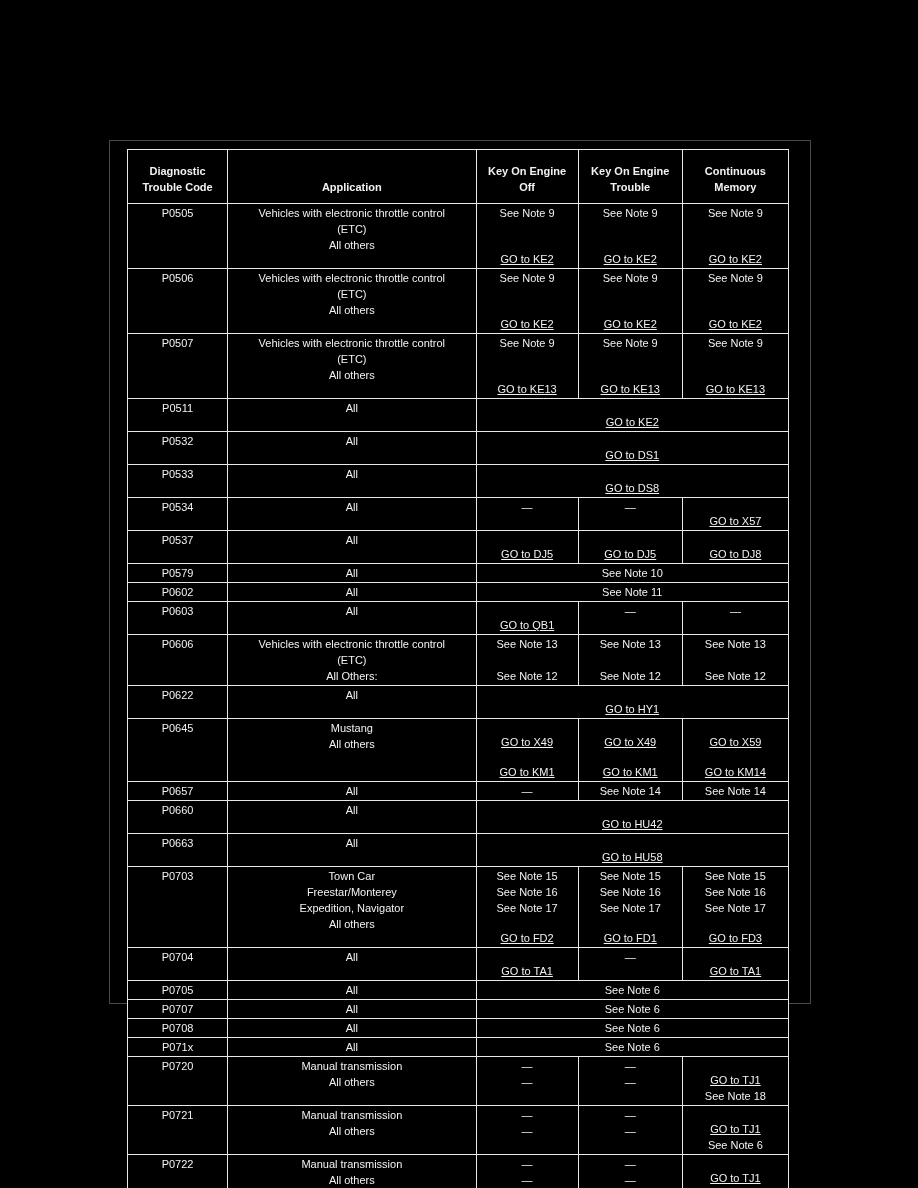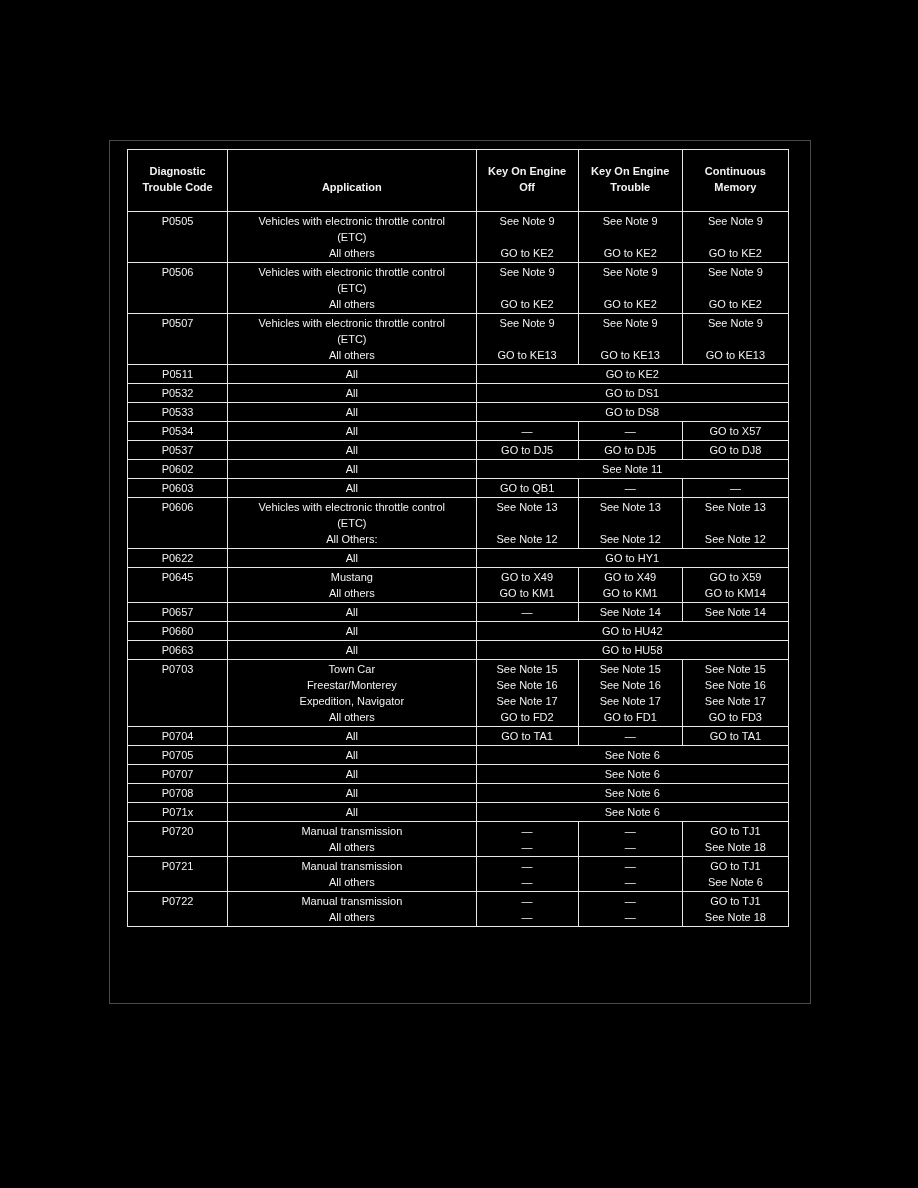--- a/index.html
+++ b/index.html
@@ -14,23 +14,23 @@
   table{
     border-collapse:collapse;table-layout:fixed;
     position:absolute;left:17px;top:8px;width:662px;
     background:#000;
   }
   td,th{
     border:1px solid #e8e8e8;color:#f2f2f2;
     font-size:11px;padding:1px 2px;text-align:center;vertical-align:top;
     overflow:hidden;
   }
-  th{font-weight:bold;vertical-align:bottom;height:44px;padding-bottom:16px;}
+  th{font-weight:bold;vertical-align:bottom;height:44px;padding-bottom:8px;}
   .ln{line-height:16px;white-space:nowrap;}
-  .u{}
+  .u{text-decoration:underline;margin-top:14px;}
 </style>
 </head>
 <body>
 
 <div class="frame">
   <table>
     <colgroup>
       <col style="width:100px">
       <col style="width:248px">
       <col style="width:102px">
@@ -196,20 +196,31 @@
           </td>
           <td>
             <div class="ln u">GO to DJ5</div>
           </td>
           <td>
             <div class="ln u">GO to DJ8</div>
           </td>
         </tr>
         <tr>
           <td>
+            <div class="ln">P0579</div>
+          </td>
+          <td>
+            <div class="ln">All</div>
+          </td>
+          <td colspan="3">
+            <div class="ln">See Note 10</div>
+          </td>
+        </tr>
+        <tr>
+          <td>
             <div class="ln">P0602</div>
           </td>
           <td>
             <div class="ln">All</div>
           </td>
           <td colspan="3">
             <div class="ln">See Note 11</div>
           </td>
         </tr>
         <tr>

